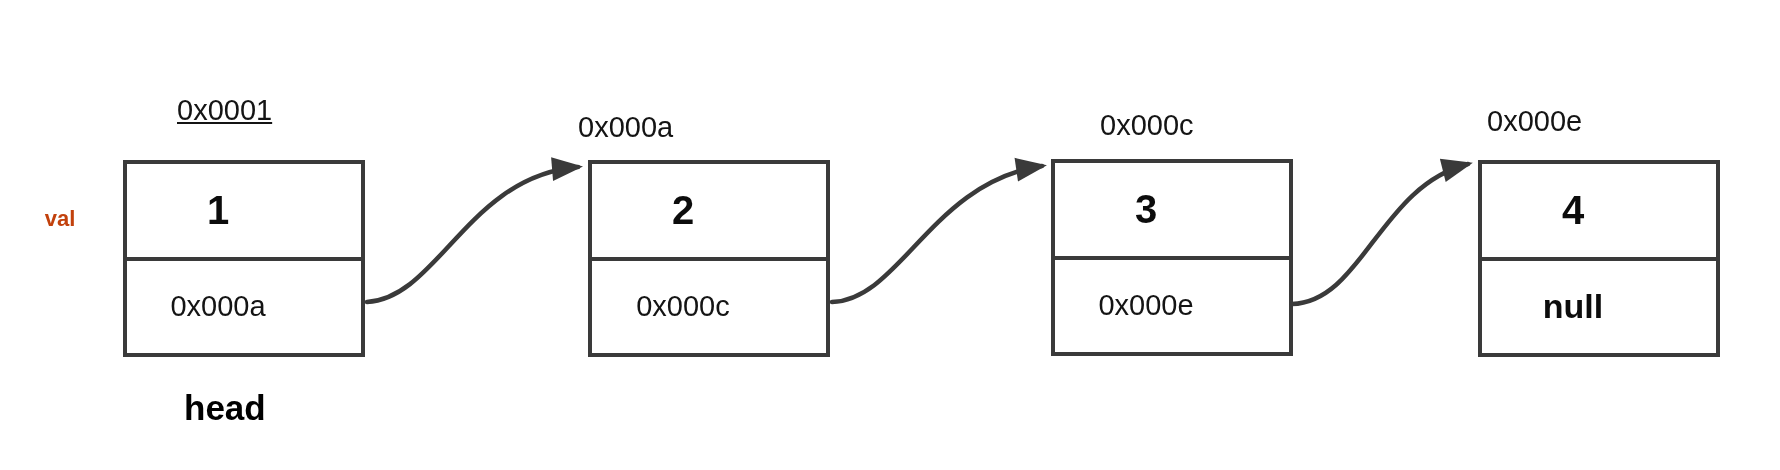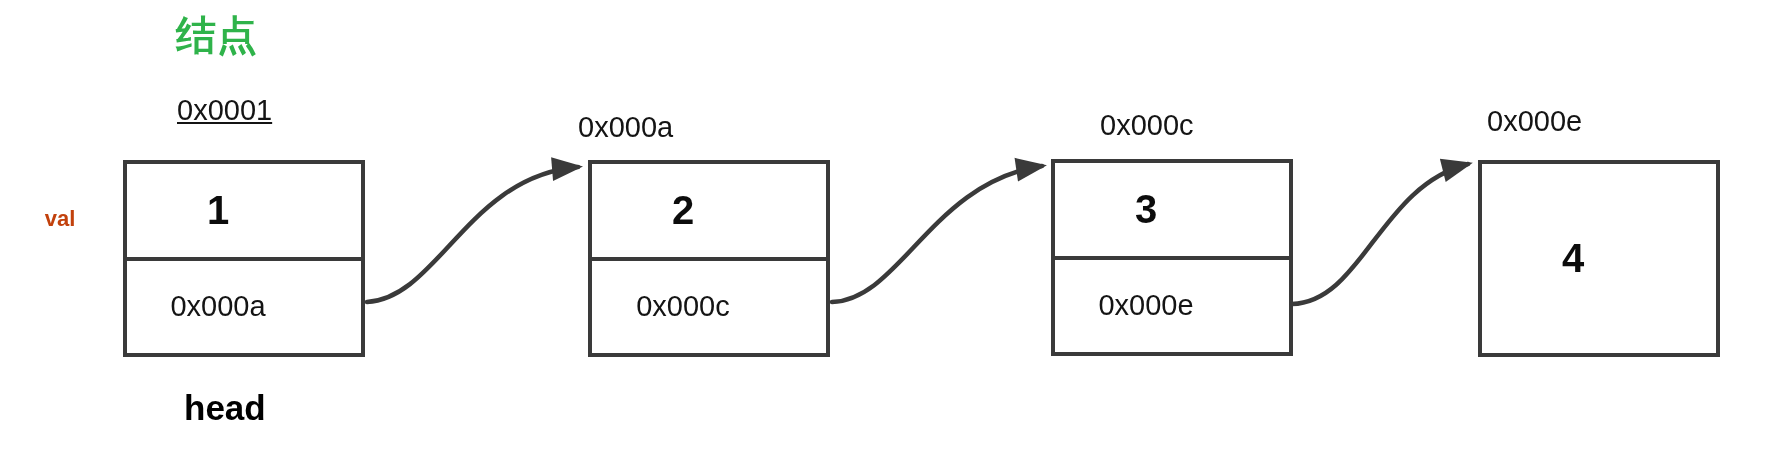--- a/index.html
+++ b/index.html
@@ -89,21 +89,20 @@
     left: 0; top: 0;
     width: 1780px; height: 470px;
     pointer-events: none;
   }
 </style>
 </head>
 <body>
 
 <div class="canvas">
 
-  <div class="node-type-label">结点</div>
 
   <div class="addr" style="left:177px; top:94px;text-decoration:underline;">0x0001</div>
   <div class="addr" style="left:578px; top:111px;">0x000a</div>
   <div class="addr" style="left:1100px; top:109px;">0x000c</div>
   <div class="addr" style="left:1487px; top:105px;">0x000e</div>
 
   <div class="side-label val-label">val</div>
 
   <div class="node" style="left:123px; top:160px;">
     <div class="cell val-cell">
@@ -129,20 +128,23 @@
     </div>
     <div class="cell next-cell">
       <span class="next-text">0x000e</span>
     </div>
   </div>
 
   <div class="node" style="left:1478px; top:160px;">
     <div class="cell val-cell">
       <span class="value-text">4</span>
     </div>
+    <div class="cell next-cell">
+      <span class="next-text null-text">null</span>
+    </div>
   </div>
 
   <div class="head-label">head</div>
 
   <svg class="arrows" viewBox="0 0 1780 470" xmlns="http://www.w3.org/2000/svg">
     <defs>
       <marker id="ah" markerUnits="userSpaceOnUse" markerWidth="34" markerHeight="26" refX="27" refY="13" orient="auto">
         <path d="M 1 1 L 32 13 L 1 25 Z" fill="#3a3a3a"></path>
       </marker>
     </defs>

